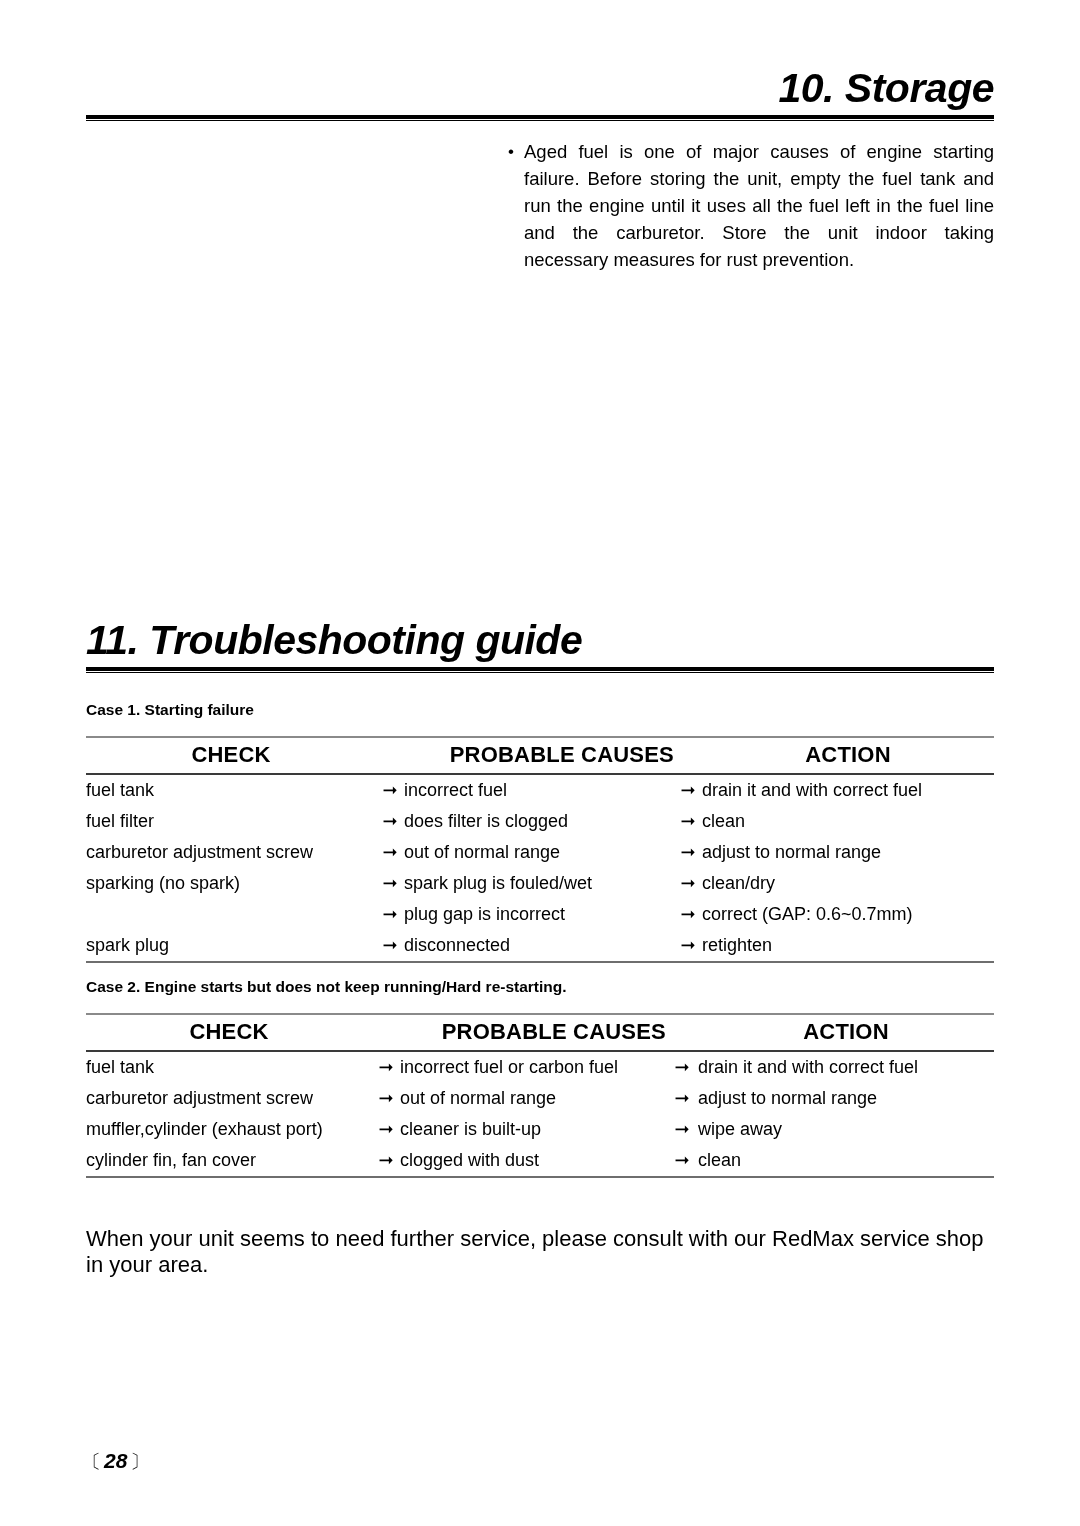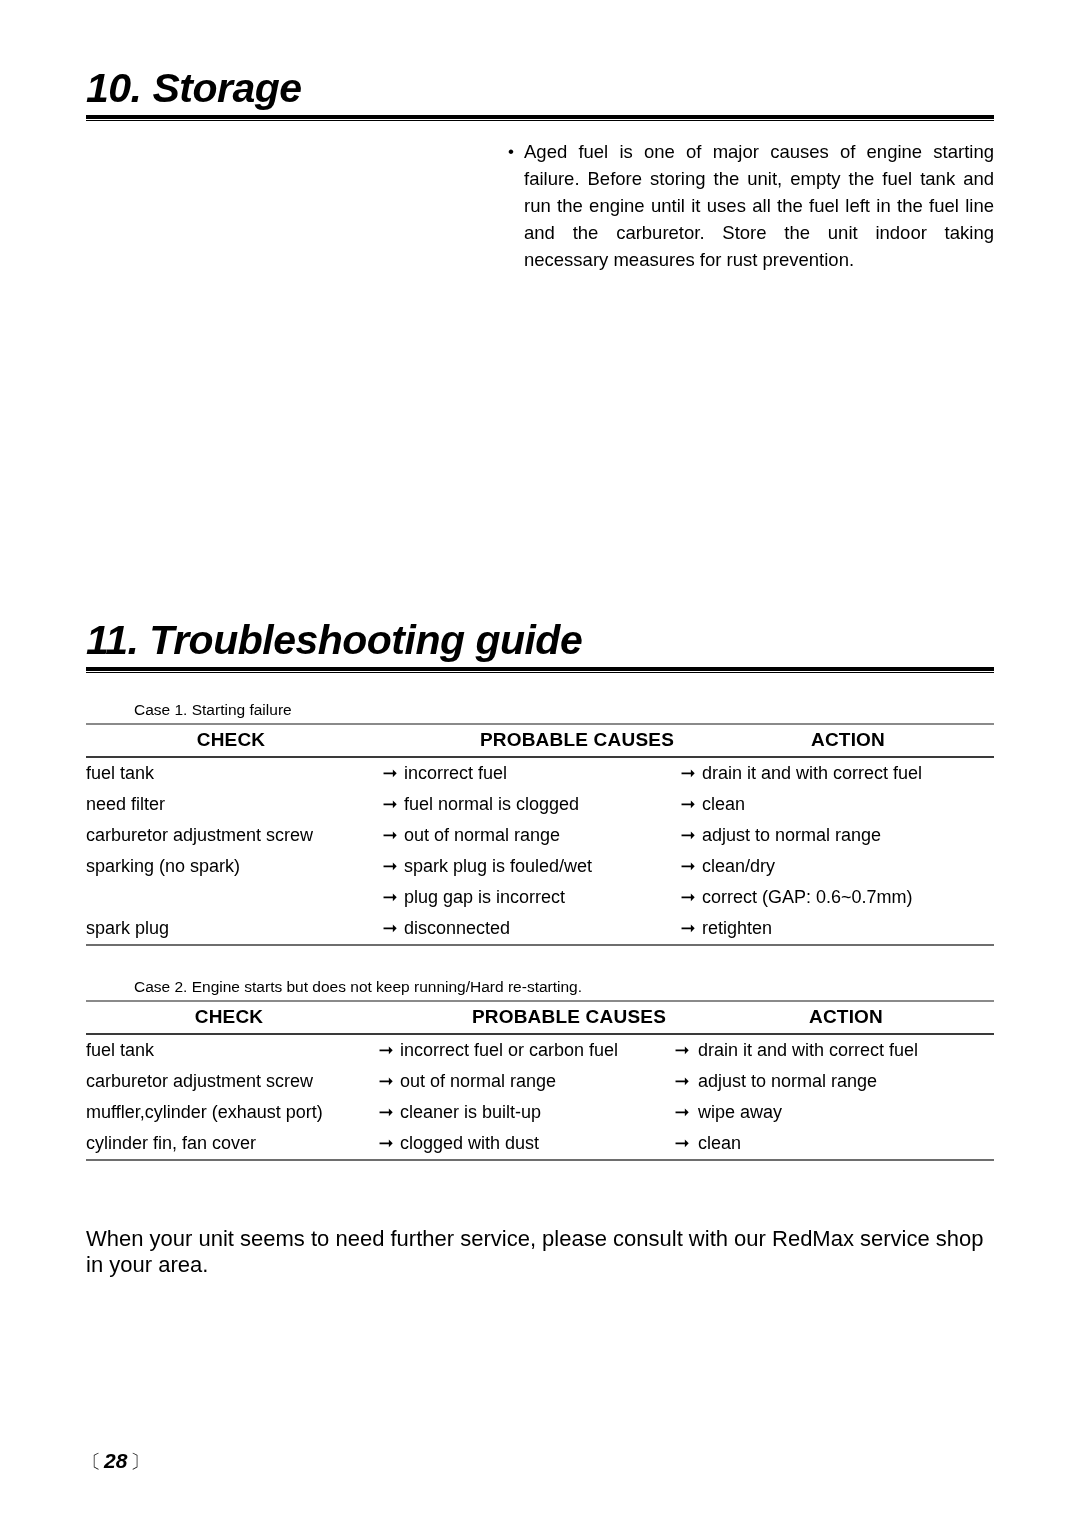--- a/index.html
+++ b/index.html
@@ -38,21 +38,21 @@
     white-space: nowrap;
   }
   .section-head .rule-thick {
     margin-top: 6px;
     height: 0;
     border-top: 4px solid #000;
     border-bottom: 1px solid #000;
     padding-bottom: 1px;
   }
 
-  #head-storage { top: 68px; }
+  #head-storage { top: 68px; text-align: right; }
   #head-storage .title { font-size: 41px; }
   #head-trouble { top: 620px; }
   #head-trouble .title { font-size: 41px; }
 
   
   .intro-block {
     position: absolute;
     left: 508px;
     top: 138px;
     width: 486px;
@@ -79,24 +79,23 @@
   .case-block {
     position: absolute;
     left: 86px;
     width: 908px;
   }
   #case1 { top: 700px; }
   #case2 { top: 977px; }
 
   .case-title {
     font-size: 15.5px;
-    font-weight: normal;
+    font-weight: bold;
     line-height: 20px;
-    padding-bottom: 3px;
-    margin-left: 48px;
+    padding-bottom: 16px;
   }
   .rule-gray {
     height: 0;
     border-top: 2px solid #8a8a8a;
   }
   .rule-dark {
     height: 0;
     border-top: 2px solid #3a3a3a;
   }
   .rule-bottom {
@@ -109,21 +108,21 @@
     border-collapse: collapse;
     table-layout: fixed;
   }
   table.tbl col.c-check  { width: 290px; }
   table.tbl col.c-arrow1 { width: 28px; }
   table.tbl col.c-cause  { width: 270px; }
   table.tbl col.c-arrow2 { width: 28px; }
   table.tbl col.c-action { width: 292px; }
 
   table.tbl th {
-    font-size: 19px;
+    font-size: 22px;
     font-weight: bold;
     text-align: center;
     padding: 4px 0 5px 0;
     letter-spacing: 0.2px;
   }
   table.tbl th.h-check  { text-align: center; }
   table.tbl th.h-cause  { text-align: right; }
   table.tbl th.h-action { text-align: center; }
   table.tbl th.h-blank  { }
 
@@ -237,23 +236,23 @@
       </colgroup>
       <tbody id="case1-body">
           <tr>
             <td class="cell-check">fuel tank</td>
             <td class="cell-arrow"><span class="arrow-glyph">➞</span></td>
             <td class="cell-cause">incorrect fuel</td>
             <td class="cell-arrow"><span class="arrow-glyph">➞</span></td>
             <td class="cell-action">drain it and with correct fuel</td>
           </tr>
           <tr>
-            <td class="cell-check">need filter</td>
-            <td class="cell-arrow"><span class="arrow-glyph">➞</span></td>
-            <td class="cell-cause">fuel normal is clogged</td>
+            <td class="cell-check">fuel filter</td>
+            <td class="cell-arrow"><span class="arrow-glyph">➞</span></td>
+            <td class="cell-cause">does filter is clogged</td>
             <td class="cell-arrow"><span class="arrow-glyph">➞</span></td>
             <td class="cell-action">clean</td>
           </tr>
           <tr>
             <td class="cell-check">carburetor adjustment screw</td>
             <td class="cell-arrow"><span class="arrow-glyph">➞</span></td>
             <td class="cell-cause">out of normal range</td>
             <td class="cell-arrow"><span class="arrow-glyph">➞</span></td>
             <td class="cell-action">adjust to normal range</td>
           </tr>

